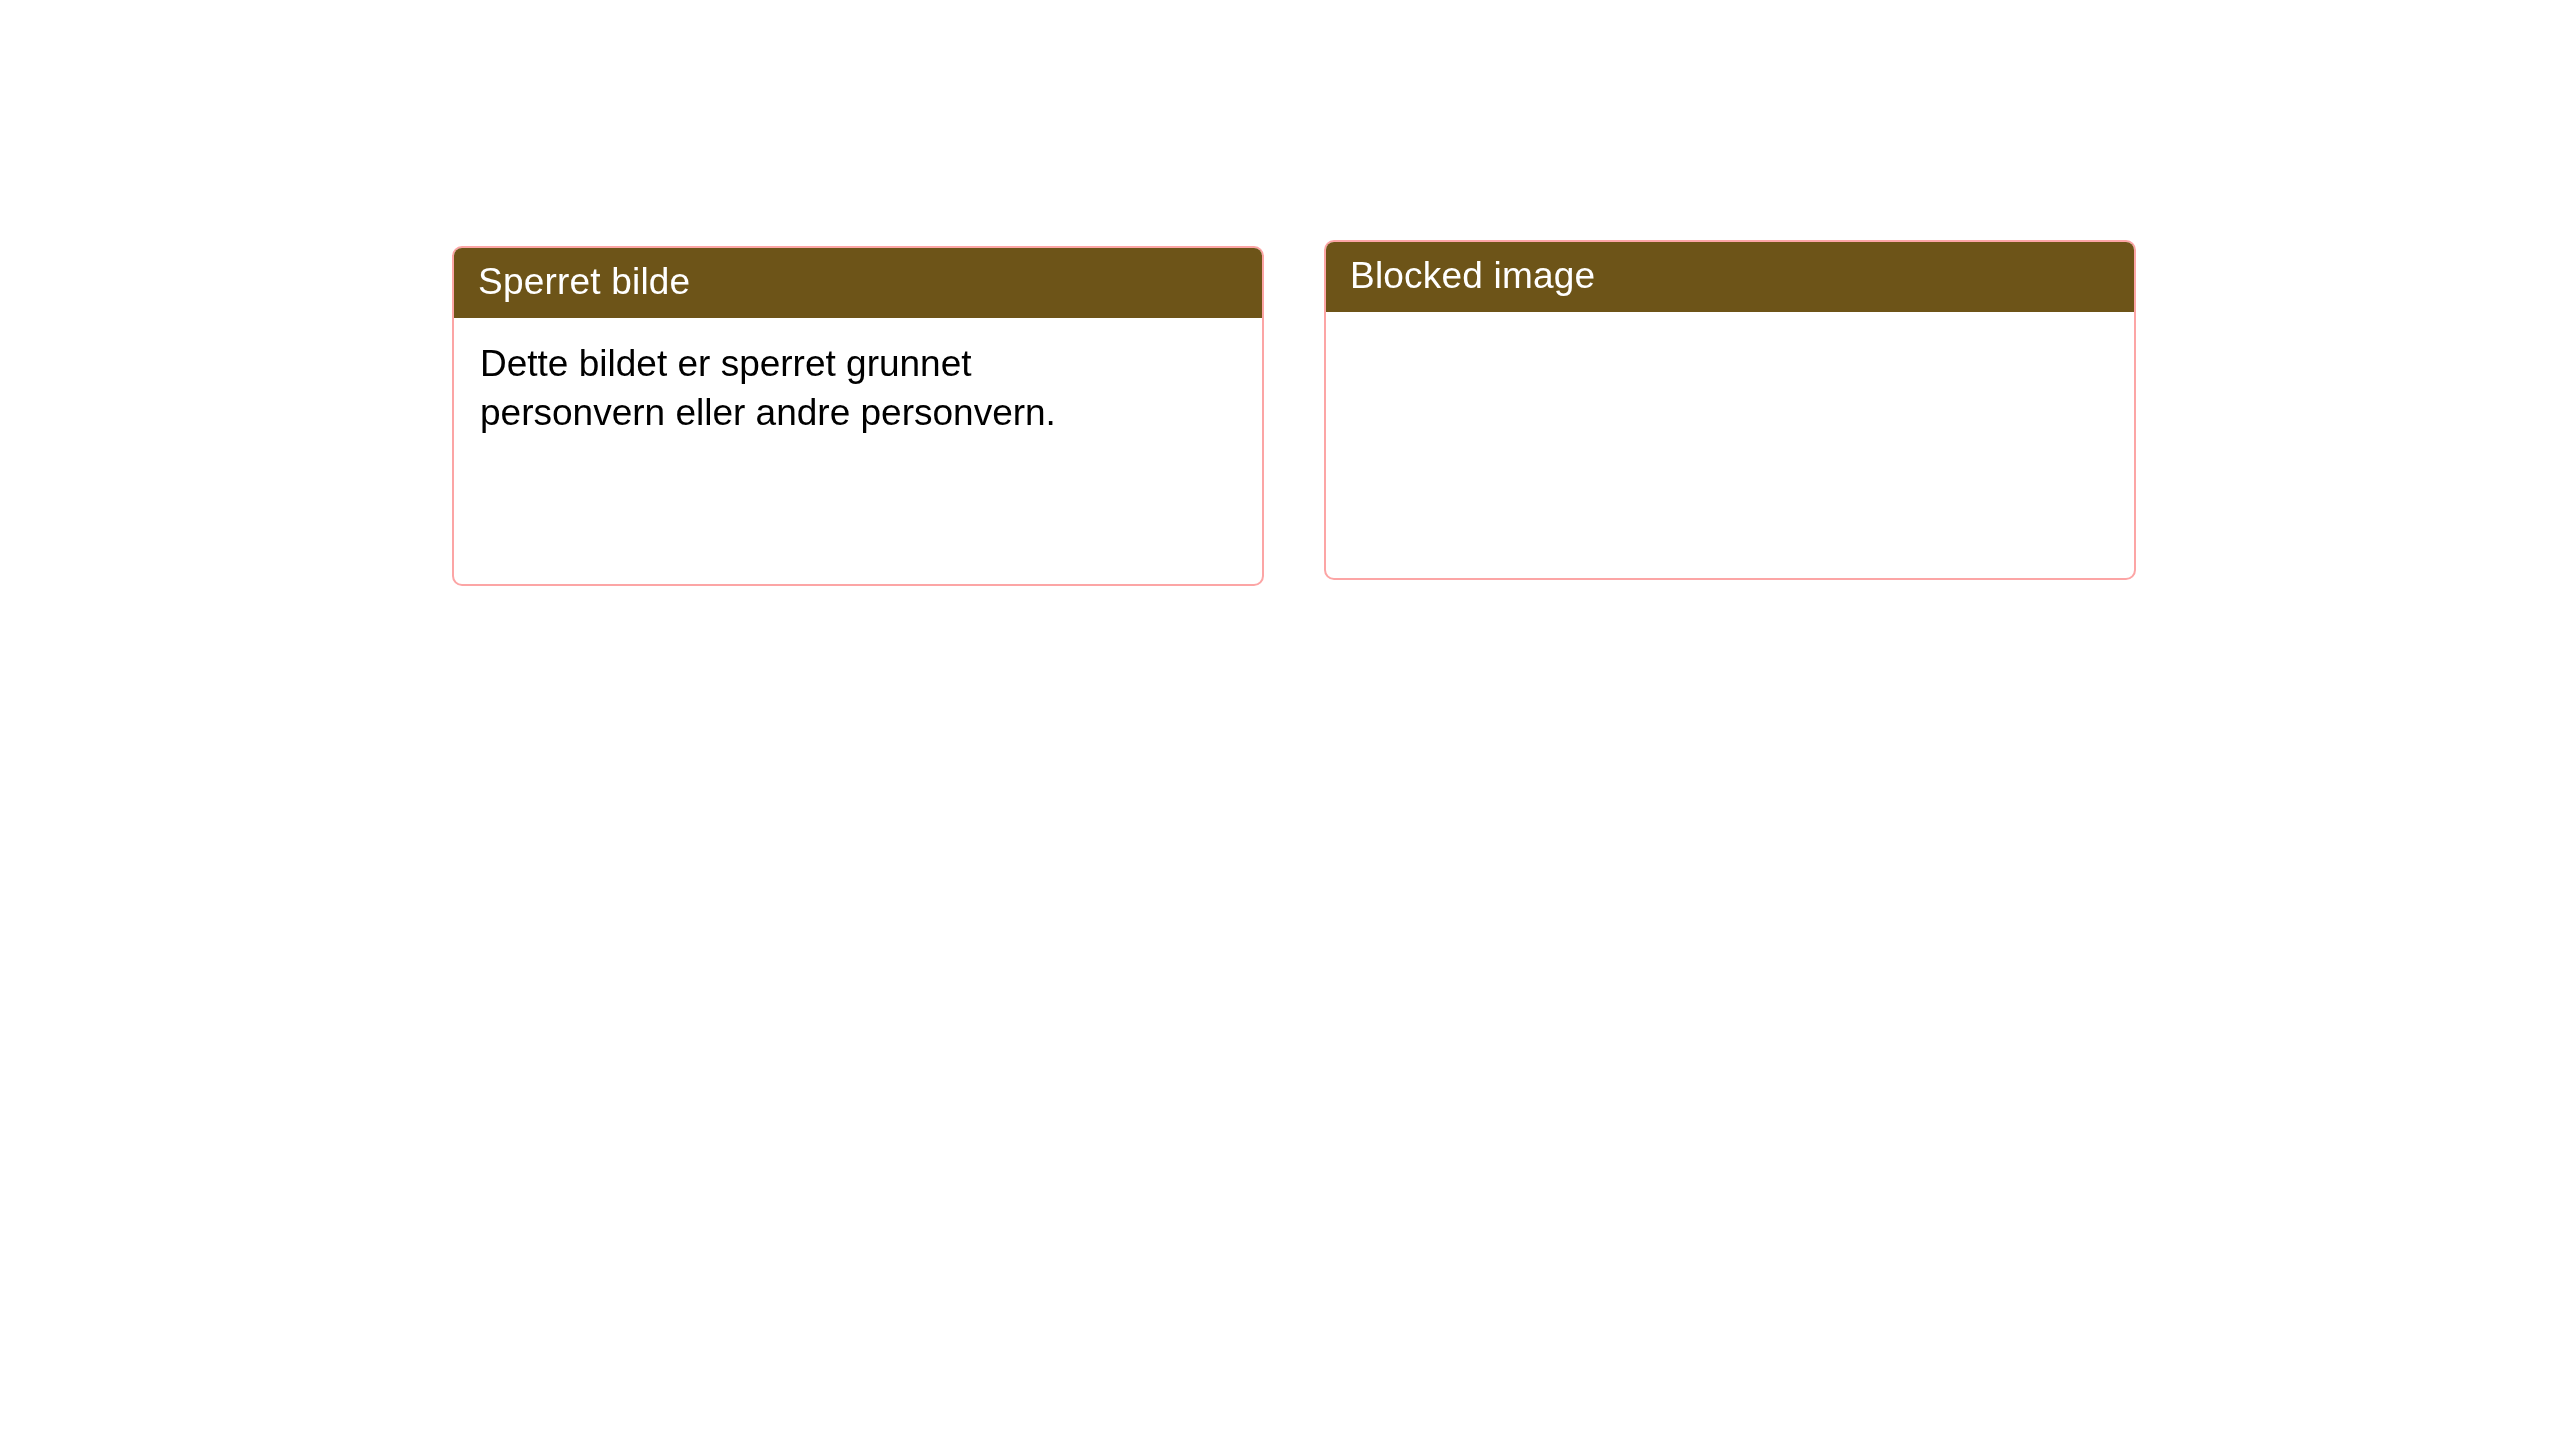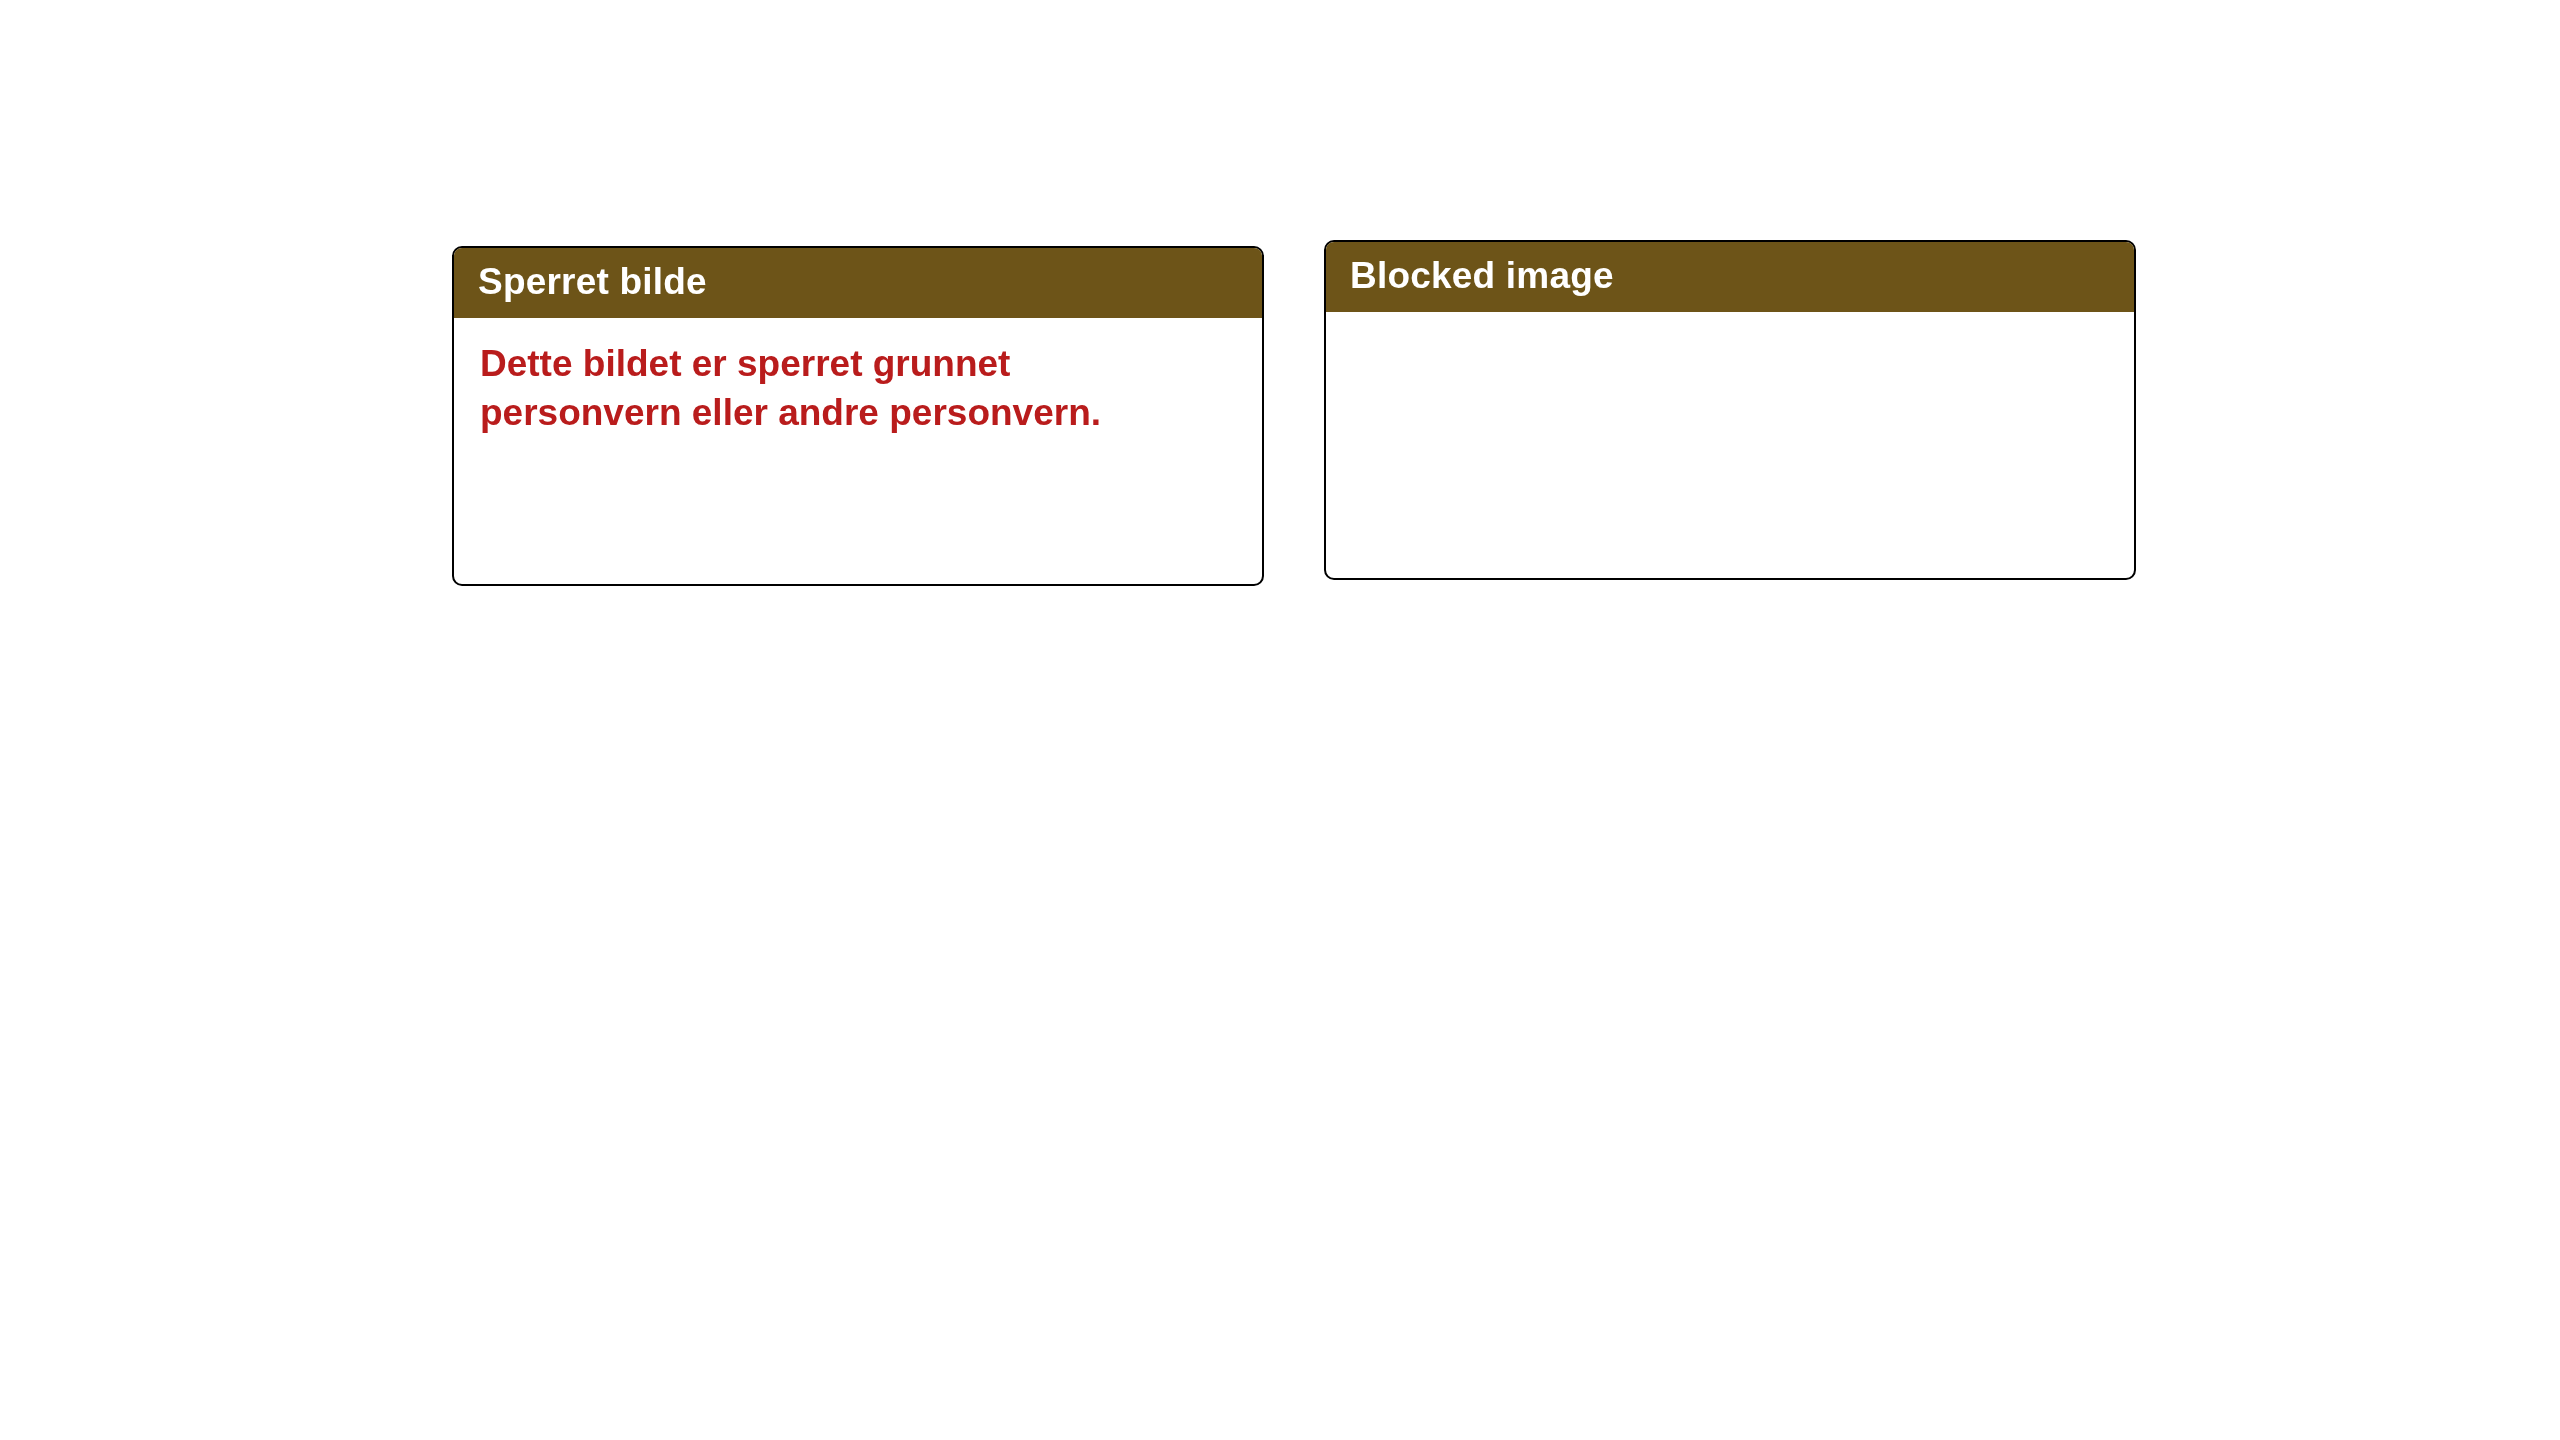--- a/index.html
+++ b/index.html
@@ -16,24 +16,23 @@
   .stage {
     position: relative;
     width: 2560px;
     height: 1440px;
     background: #ffffff;
   }
   .notice-card {
     position: absolute;
     box-sizing: border-box;
     background: #ffffff;
-    border: 2px solid #000000;
+    border: 2px solid #fca5a5;
     border-radius: 10px;
     overflow: hidden;
-    font-weight: bold;
   }
   .card-no {
     left: 452px;
     top: 246px;
     width: 812px;
     height: 340px;
   }
   .card-en {
     left: 1324px;
     top: 240px;
@@ -43,21 +42,21 @@
   .card-header {
     background: #6d5418;
     color: #ffffff;
     font-size: 37px;
     line-height: 1.2;
     padding: 12px 0 14px 24px;
     letter-spacing: 0.2px;
     white-space: nowrap;
   }
   .card-body {
-    color: #b91c1c;
+    color: #000000;
     font-size: 37px;
     line-height: 1.32;
     padding: 22px 26px 0 26px;
   }
   .card-body p {
     margin: 0;
   }
   .wrap-line {
     display: block;
   }

